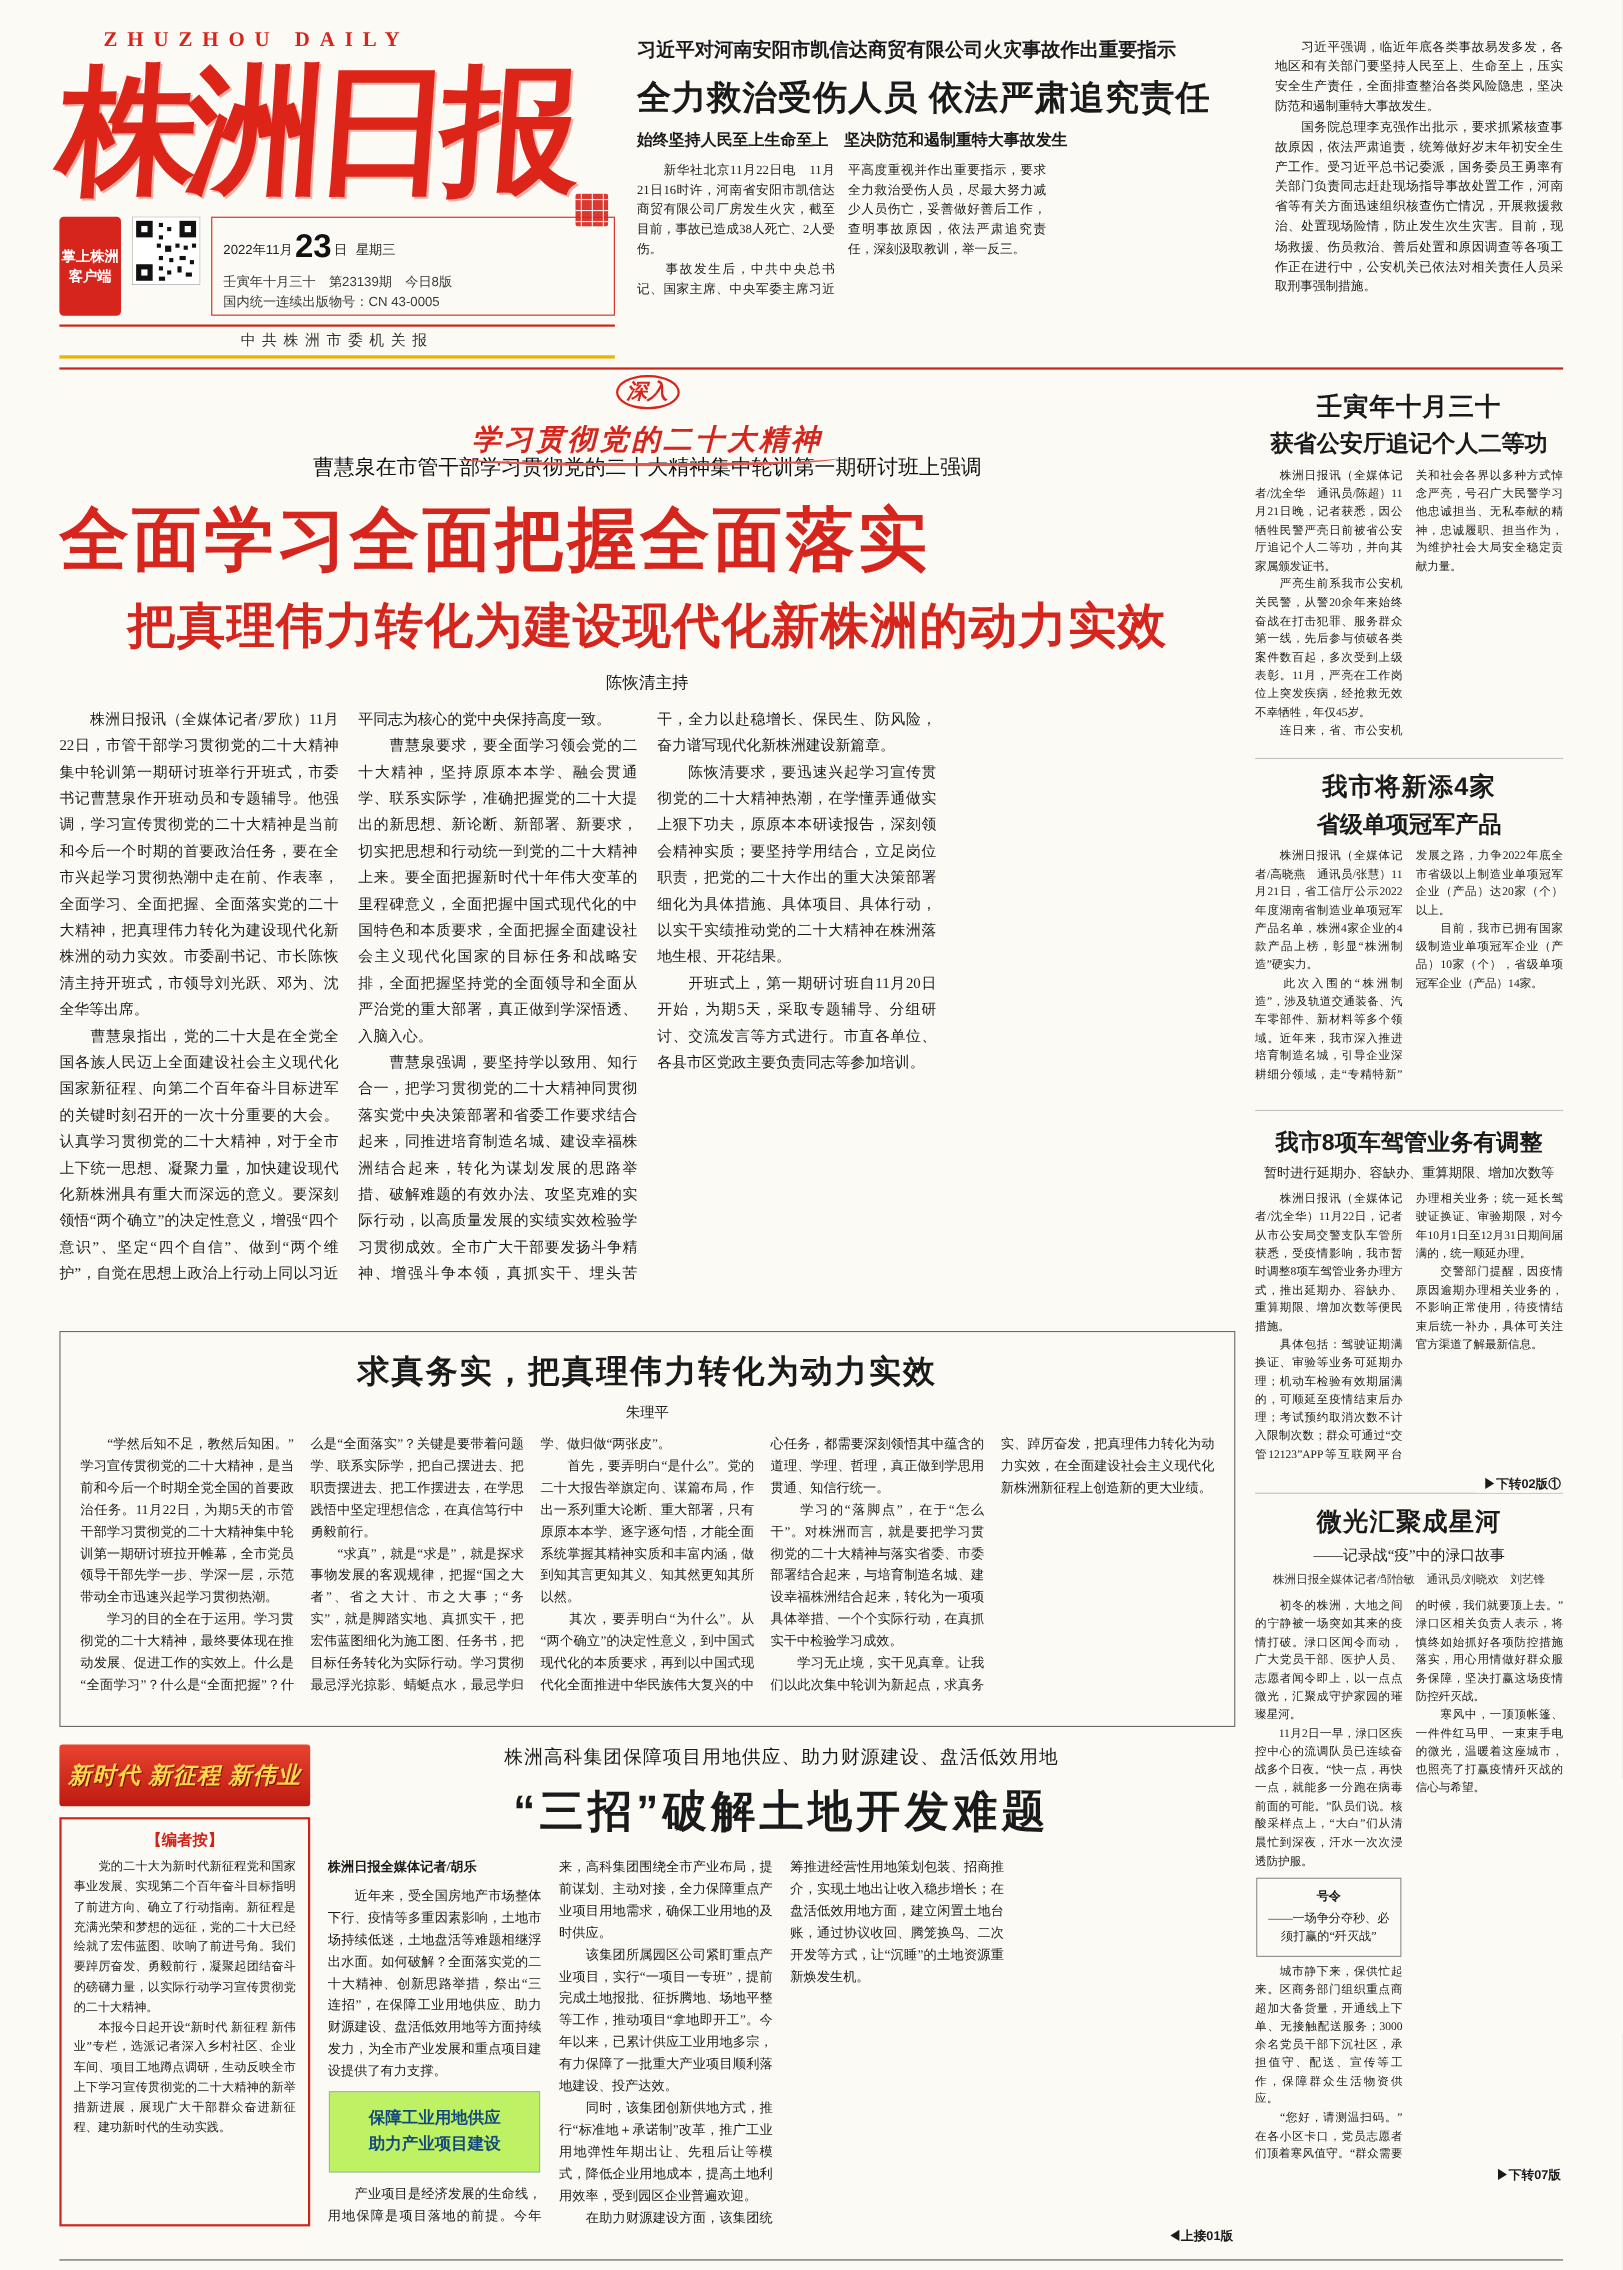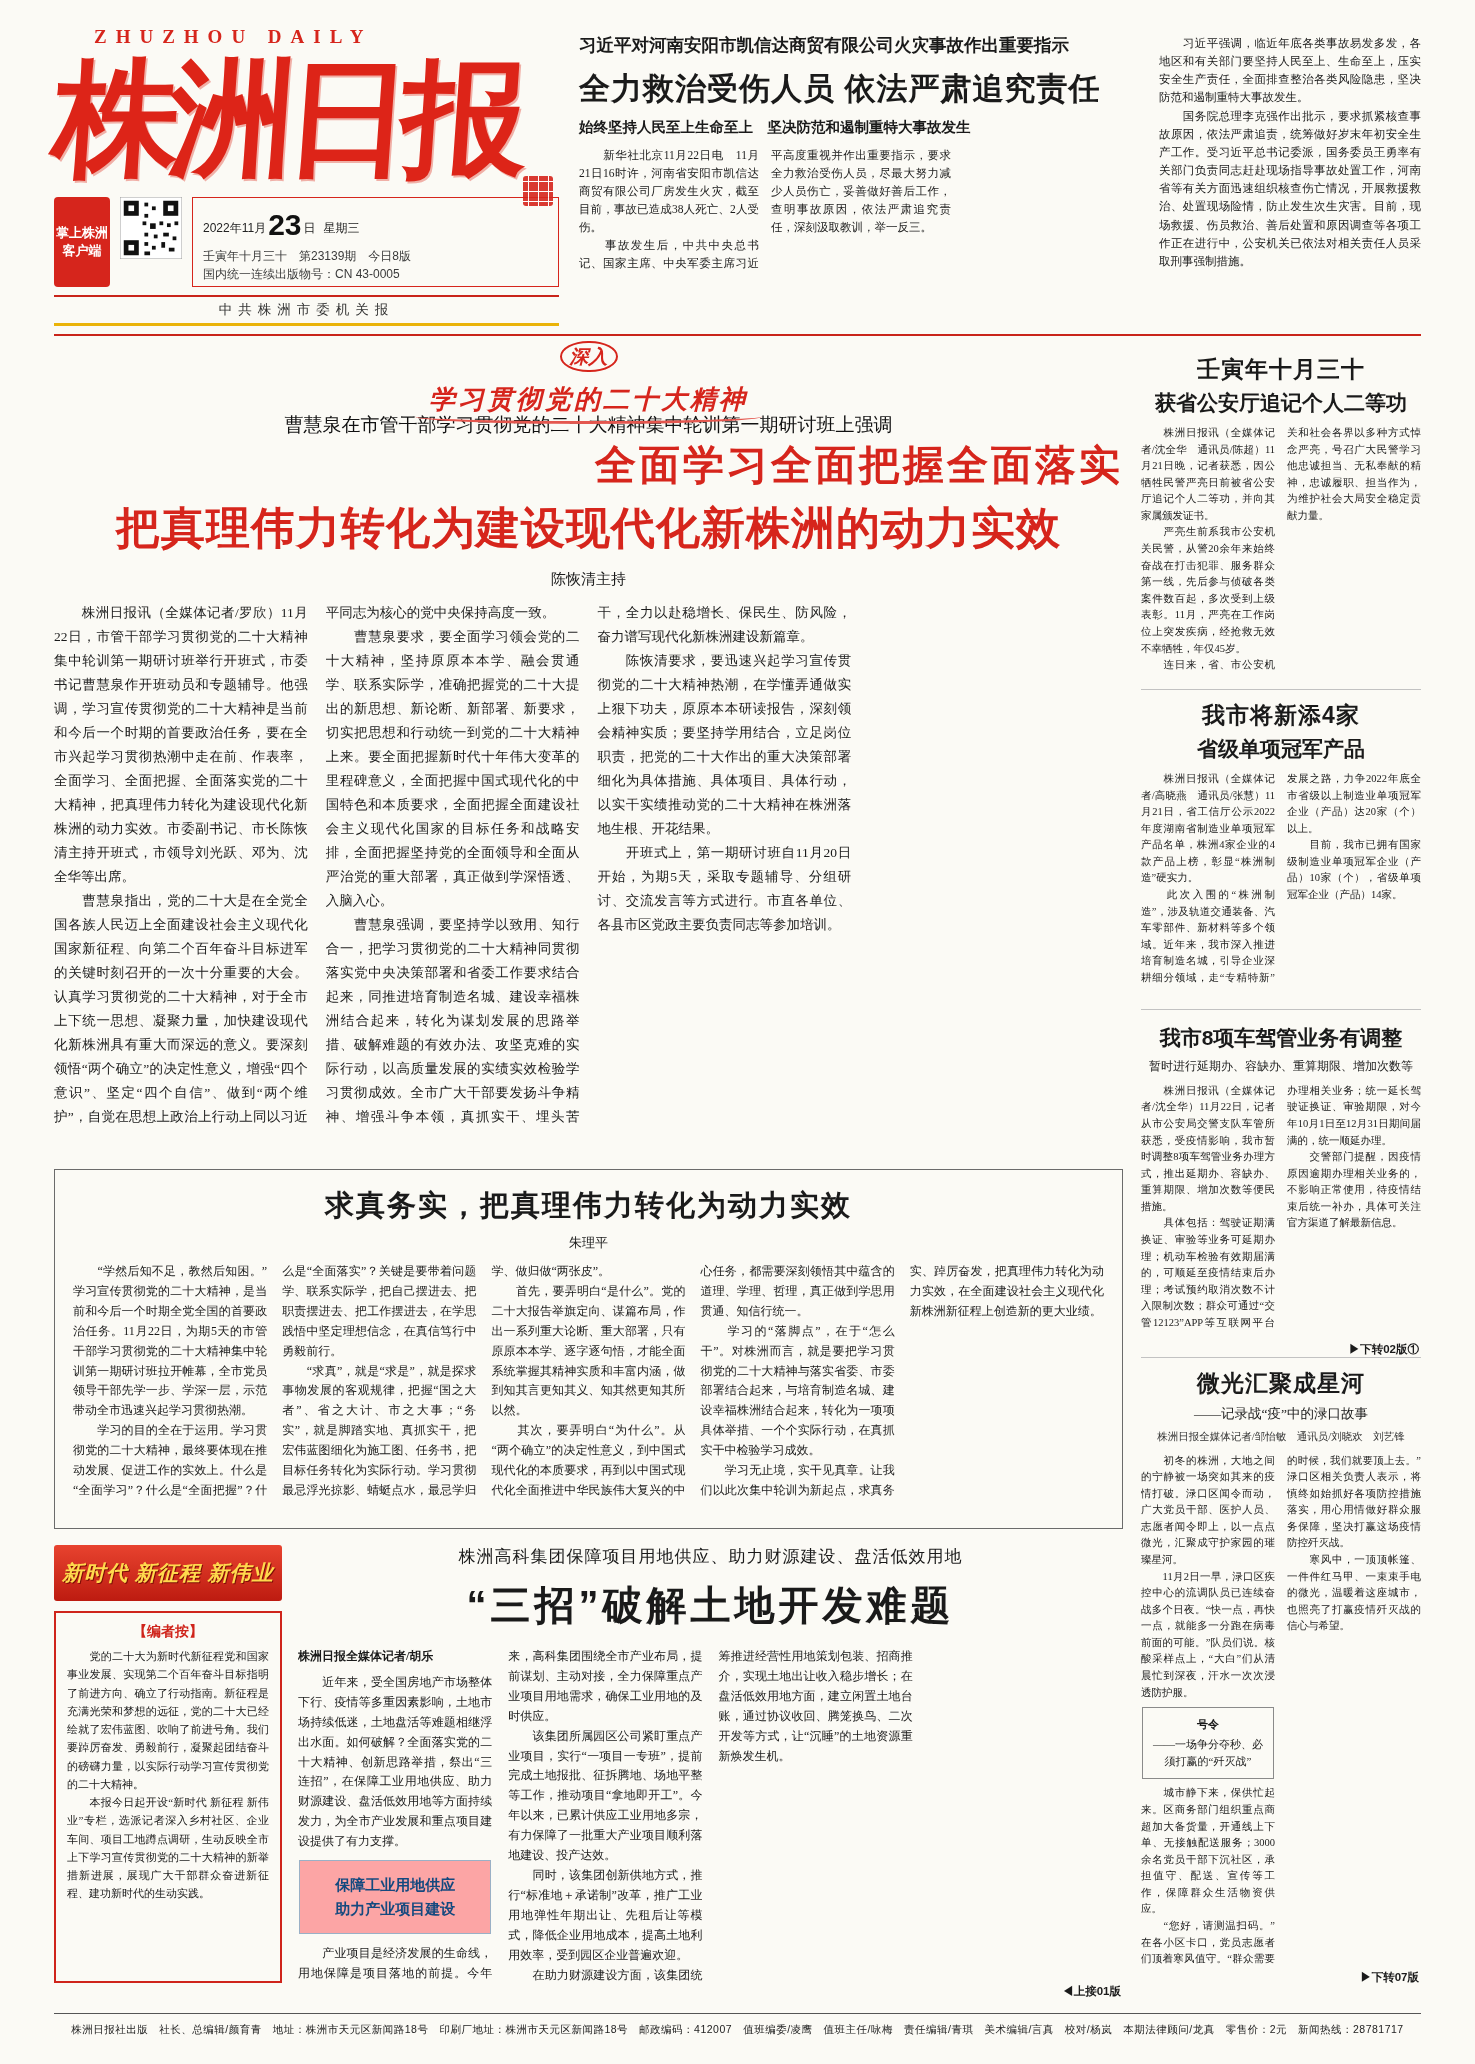--- a/index.html
+++ b/index.html
@@ -36,21 +36,21 @@
   .ts-side { width:262px; flex:none; font-size:11.5px; line-height:1.58; text-align:justify; white-space:pre-line; height:286px; overflow:hidden; padding-top:2px; }
   
   .content-row { display:flex; gap:18px; }
   .main-col { flex:1; min-width:0; }
   .banner { height:56px; margin:10px 0 2px; display:flex; align-items:center; justify-content:center; gap:10px; position:relative;flex-direction:column; }
   .banner-prefix { color:#d6251c; font-weight:900; font-style:italic; font-size:19px; font-family:"Liberation Sans",sans-serif;
                    border:2px solid #d6251c; border-radius:50%; padding:4px 5px; line-height:1.05; width:58px; text-align:center; }
   .banner-text { color:#d6251c; font-weight:900; font-style:italic; font-size:26px; letter-spacing:3px; font-family:"Liberation Sans",sans-serif; position:relative; }
   .banner-text::after { content:""; position:absolute; left:-14px; right:-14px; bottom:-7px; height:12px; border-bottom:3px solid #e4574f; border-radius:50%; }
   .lead-kicker { text-align:center; font-size:19px; color:#111; margin-top:10px; font-family:"Liberation Sans",sans-serif; }
-  .lead-h1 { text-align:right; color:#d6251c; font-weight:900; font-size:41px; letter-spacing:3px; font-family:"Liberation Sans",sans-serif; }
+  .lead-h1 { text-align:left; color:#d6251c; font-weight:900; font-size:63px; letter-spacing:3px; margin-top:10px; font-family:"Liberation Sans",sans-serif; }
   .lead-h2 { text-align:center; color:#d6251c; font-weight:900; font-size:44px; letter-spacing:1px; margin-top:6px; font-family:"Liberation Sans",sans-serif; }
   .lead-byline { text-align:center; font-size:15px; margin:12px 0 12px; }
   .lead-body { column-count:4; column-gap:18px; column-fill:auto; font-size:13.5px; line-height:1.78; text-align:justify; white-space:pre-line; height:552px; overflow:hidden; }
   .essay { border:1px solid #6b6b6b; margin-top:16px; padding:16px 18px 14px; background:#fbfaf5; }
   .essay-title { text-align:center; font-weight:900; font-size:29px; letter-spacing:2px; font-family:"Liberation Sans",sans-serif; }
   .essay-byline { text-align:center; font-size:13px; margin:8px 0 10px; }
   .essay-body { column-count:5; column-gap:15px; column-fill:auto; font-size:12px; line-height:1.66; text-align:justify; white-space:pre-line; height:252px; overflow:hidden; }
   .bottom-row { display:flex; gap:16px; margin-top:16px; }
   .note-col { width:228px; flex:none; }
   .badge { background:linear-gradient(180deg,#e8432f,#bd1b10); color:#ffd94d; text-align:center; font-weight:900; font-style:italic;
@@ -58,21 +58,21 @@
            text-shadow:1px 1px 0 #7e0d06; }
   .note-box { border:2px solid #cf241b; margin-top:10px; padding:10px 11px; height:372px; overflow:hidden; }
   .note-label { color:#cf241b; font-weight:bold; text-align:center; font-size:14px; margin-bottom:6px; font-family:"Liberation Sans",sans-serif; }
   .note-body { font-size:11px; line-height:1.66; text-align:justify; white-space:pre-line; }
   .bottom-article { flex:1; min-width:0; position:relative; }
   .ba-kicker { text-align:center; font-size:17px; letter-spacing:1px; font-family:"Liberation Sans",sans-serif; }
   .ba-headline { text-align:center; font-weight:900; font-size:40px; letter-spacing:4px; margin:10px 0 14px; font-family:"Liberation Sans",sans-serif; }
   .ba-body { column-count:4; column-gap:16px; column-fill:auto; font-size:12px; line-height:1.66; text-align:justify; height:352px; overflow:hidden; }
   .ba-byline { font-weight:bold; font-size:12px; margin-bottom:6px; }
   .ba-text { white-space:pre-line; }
-  .subbox { border:1px solid #9ab0c6; background:#fca5a5; color:#14497f; text-align:center; font-weight:bold;
+  .subbox { border:1px solid #9ab0c6; background:#bef264; color:#14497f; text-align:center; font-weight:bold;
             font-size:15px; line-height:1.6; padding:12px 4px; margin:8px 1px 10px; break-inside:avoid; font-family:"Liberation Sans",sans-serif; }
   .jump { position:absolute; right:2px; bottom:0; font-weight:bold; font-size:11.5px; background:#fbfaf5; padding-left:6px; font-family:"Liberation Sans",sans-serif; }
   
   .sidebar { width:280px; flex:none; padding-top:8px; }
   .sb-art { position:relative; padding:10px 0 12px; border-bottom:1px solid #c2c2c2; }
   .sb-art.last { border-bottom:none; }
   .sb-t1 { text-align:center; font-weight:900; font-size:23px; letter-spacing:1px; font-family:"Liberation Sans",sans-serif; }
   .sb-t2 { text-align:center; font-weight:900; font-size:21px; margin-top:4px; font-family:"Liberation Sans",sans-serif; }
   .sb-sub { text-align:center; font-size:13.5px; margin-top:6px; }
   .sb-deck { text-align:center; font-size:12px; color:#222; margin-top:6px; line-height:1.4; }

